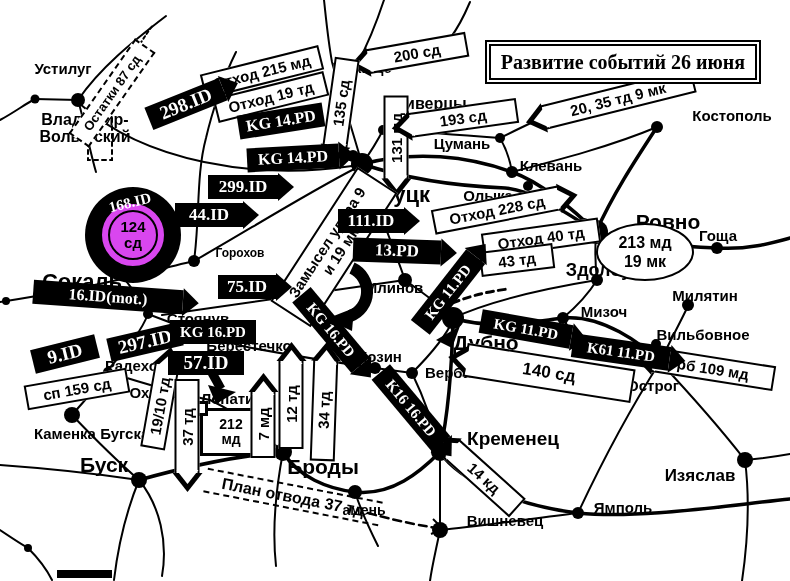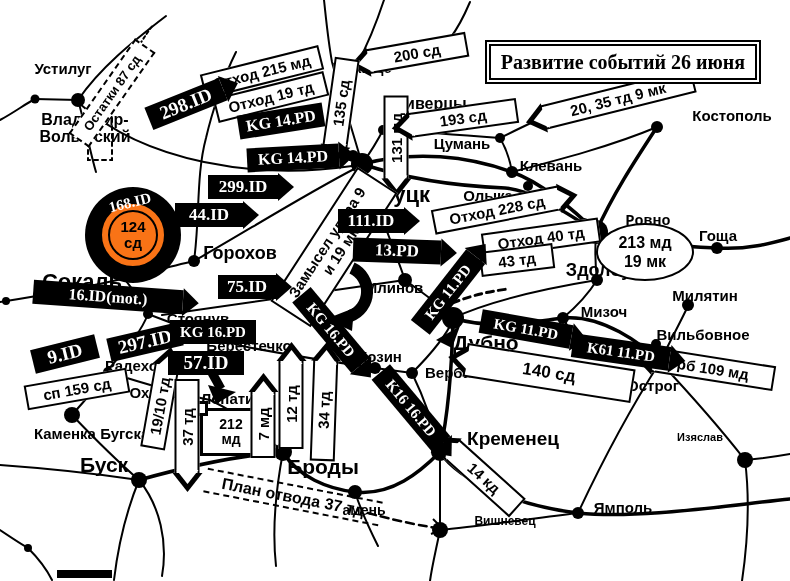--- a/index.html
+++ b/index.html
@@ -33,21 +33,21 @@
   .oval{position:absolute;z-index:4;transform:translate(-50%,-50%);background:#fff;
         border:2.5px solid #000;border-radius:50%;display:flex;flex-direction:column;
         align-items:center;justify-content:center;font-weight:bold;line-height:1.2;text-align:center;}
   #title{position:absolute;z-index:6;left:489px;top:44px;width:264px;height:32px;background:#fff;
          border:2px solid #000;box-shadow:0 0 0 2px #fff,0 0 0 4px #000;
          display:flex;align-items:center;justify-content:center;
          font-family:"Liberation Serif",serif;font-weight:bold;font-size:20px;}
   #ring124{position:absolute;z-index:3;left:133px;top:235px;width:96px;height:96px;
            transform:translate(-50%,-50%);border-radius:50%;background:#000;
            display:flex;align-items:center;justify-content:center;}
-  #ring124 .inner{width:62px;height:62px;background:#f97316;border:2.5px solid #000;border-radius:50%;
+  #ring124 .inner{width:62px;height:62px;background:#d946ef;border:2.5px solid #000;border-radius:50%;
            display:flex;align-items:center;justify-content:center;}
   #ring124 .inner2{width:46px;height:46px;border:2.5px solid #000;border-radius:50%;
            display:flex;flex-direction:column;align-items:center;justify-content:center;
            font-weight:bold;font-size:15px;line-height:1.1;}
   #label168{position:absolute;z-index:5;left:130px;top:203px;
            transform:translate(-50%,-50%) rotate(-14deg);color:#fff;
            font-family:"Liberation Serif",serif;font-weight:bold;font-size:15px;}
   #fort212{position:absolute;z-index:3;left:231px;top:432px;transform:translate(-50%,-50%);
            width:56px;height:42px;background:#fff;border:3px solid #000;
            display:flex;flex-direction:column;align-items:center;justify-content:center;
@@ -198,46 +198,46 @@
     <span>мд</span>
   </div>
 
 <div class="town" style="left: 63px; top: 69px; font-size: 15px;">Устилуг</div>
     <div class="town" style="left: 85px; top: 129px; font-size: 16px;">Владимир-
 Волынский</div>
     <div class="town" style="left: 82px; top: 282px; font-size: 22px;">Сокаль</div>
     <div class="town" style="left: 198px; top: 319px; font-size: 15px;">Стоянув</div>
     <div class="town" style="left: 136px; top: 366px; font-size: 15px;">Радехов</div>
     <div class="town" style="left: 162px; top: 393px; font-size: 15px;">Охлопув</div>
-    <div class="town" style="left: 240px; top: 253px; font-size: 18px;">Горохов</div>
+    <div class="town" style="left: 240px; top: 253px; font-size: 12px;">Горохов</div>
     <div class="town" style="left: 404px; top: 195px; font-size: 22px;">Луцк</div>
     <div class="town" style="left: 362px; top: 68px; font-size: 15px;">Рожище</div>
     <div class="town" style="left: 431px; top: 104px; font-size: 16px;">Киверцы</div>
     <div class="town" style="left: 462px; top: 144px; font-size: 15px;">Цумань</div>
     <div class="town" style="left: 551px; top: 166px; font-size: 15px;">Клевань</div>
     <div class="town" style="left: 732px; top: 116px; font-size: 15px;">Костополь</div>
-    <div class="town" style="left: 648px; top: 222px; font-size: 15px; font-family: Liberation Mono, monospace;">Ровно</div>
+    <div class="town" style="left: 668px; top: 222px; font-size: 21px;">Ровно</div>
     <div class="town" style="left: 718px; top: 236px; font-size: 15px;">Гоща</div>
     <div class="town" style="left: 488px; top: 196px; font-size: 15px;">Олыка</div>
     <div class="town" style="left: 615px; top: 270px; font-size: 18px;">Здолбунов</div>
     <div class="town" style="left: 604px; top: 312px; font-size: 15px;">Мизоч</div>
     <div class="town" style="left: 705px; top: 296px; font-size: 15px;">Милятин</div>
     <div class="town" style="left: 703px; top: 335px; font-size: 15px;">Вильбовное</div>
     <div class="town" style="left: 653px; top: 386px; font-size: 15px;">Острог</div>
     <div class="town" style="left: 394px; top: 288px; font-size: 15px;">Млинов</div>
     <div class="town" style="left: 486px; top: 343px; font-size: 21px;">Дубно</div>
     <div class="town" style="left: 448px; top: 373px; font-size: 15px;">Верба</div>
     <div class="town" style="left: 380px; top: 357px; font-size: 15px;">Козин</div>
     <div class="town" style="left: 249px; top: 346px; font-size: 15px;">Берестечко</div>
     <div class="town" style="left: 232px; top: 399px; font-size: 15px;">Лопатин</div>
     <div class="town" style="left: 323px; top: 467px; font-size: 21px; text-align: center;">Броды</div>
     <div class="town" style="left: 513px; top: 439px; font-size: 19px;">Кременец</div>
-    <div class="town" style="left: 505px; top: 521px; font-size: 12px;">Вишневец</div>
+    <div class="town" style="left: 505px; top: 521px; font-size: 15px;">Вишневец</div>
     <div class="town" style="left: 623px; top: 508px; font-size: 15px;">Ямполь</div>
-    <div class="town" style="left: 700px; top: 438px; font-size: 11px; text-align: center;">Изяслав</div>
+    <div class="town" style="left: 700px; top: 476px; font-size: 17px; text-align: center;">Изяслав</div>
     <div class="town" style="left: 96px; top: 434px; font-size: 15px;">Каменка Бугская</div>
     <div class="town" style="left: 104px; top: 465px; font-size: 21px;">Буск</div>
     <div class="town" style="left: 364px; top: 510px; font-size: 14px;">амень</div>
     <div class="german arr-r" style="left: 186px; top: 104px; width: 80px; font-size: 19px; --r: -22deg;">298.ID</div>
     <div class="german" style="left: 281px; top: 121px; width: 86px; font-size: 16px; --r: -9deg;">KG 14.PD</div>
     <div class="german arr-r" style="left: 293px; top: 158px; width: 92px; font-size: 16px; --r: -3deg;">KG 14.PD</div>
     <div class="german arr-r" style="left: 243px; top: 187px; width: 70px; font-size: 17px; --r: 0deg;">299.ID</div>
     <div class="german arr-r" style="left: 209px; top: 215px; width: 68px; font-size: 17px; --r: 0deg;">44.ID</div>
     <div class="german arr-r" style="left: 371px; top: 221px; width: 66px; font-size: 17px; --r: 0deg;">111.ID</div>
     <div class="german arr-r" style="left: 397px; top: 251px; width: 88px; font-size: 17px; --r: 2deg;">13.PD</div>

